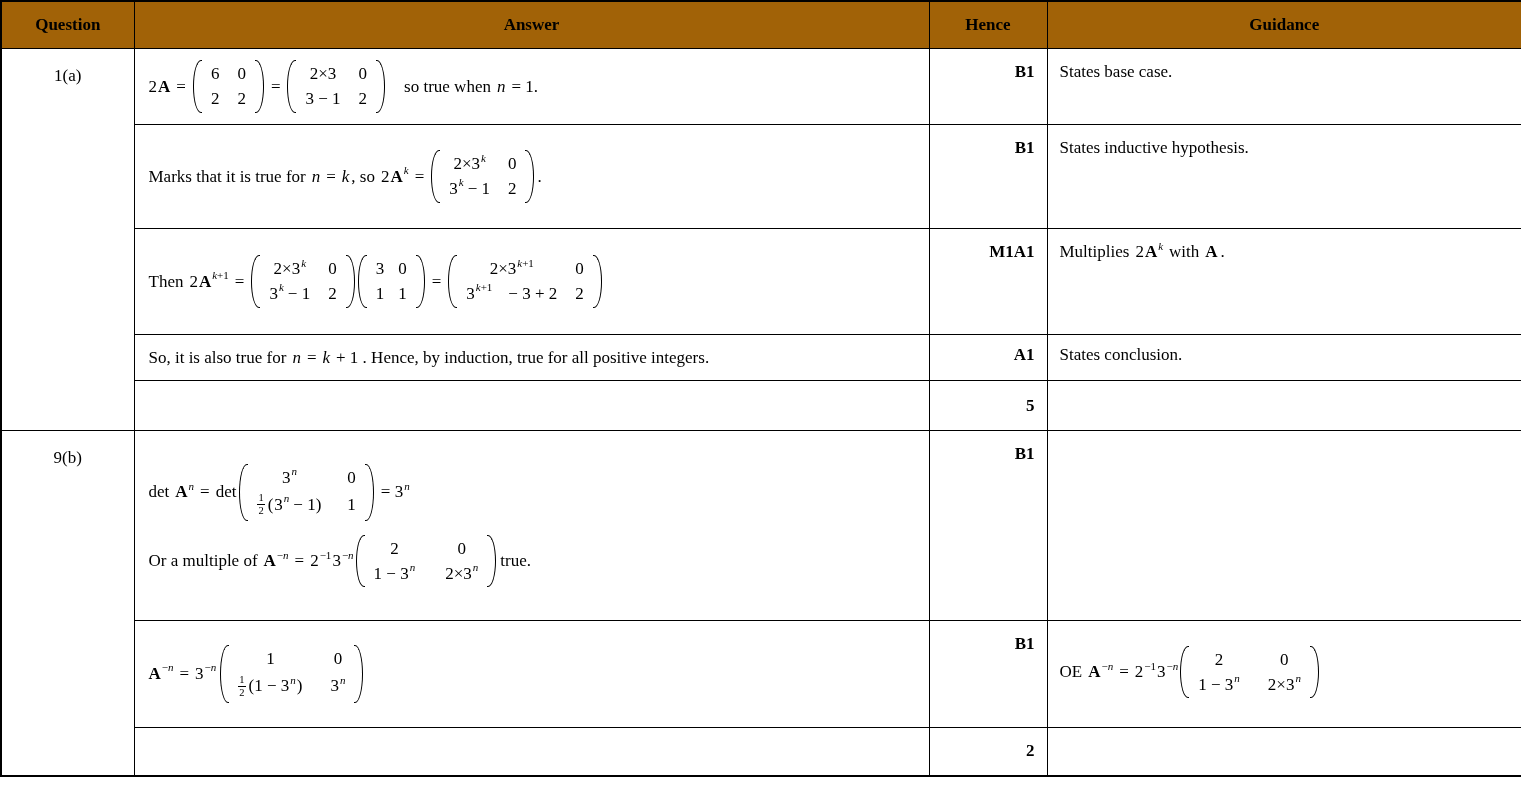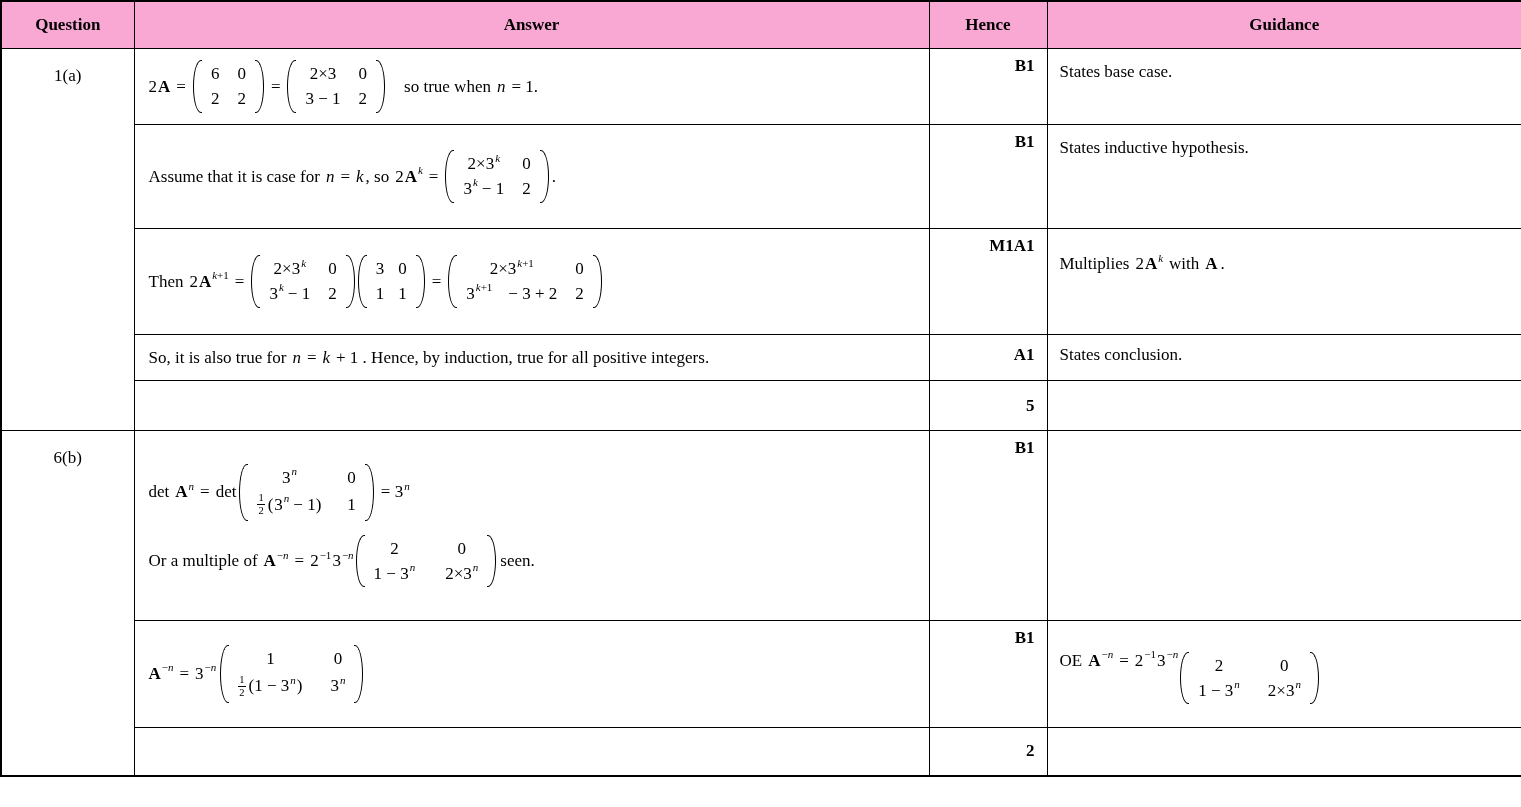--- a/index.html
+++ b/index.html
@@ -1,37 +1,37 @@
 <!DOCTYPE html>
 <html><head>
 <meta charset="utf-8">
 <style>
   html,body{margin:0;padding:0;background:#fff;}
   body{width:1521px;height:807px;font-family:"Liberation Serif",serif;color:#000;}
   table.ms{border-collapse:collapse;table-layout:fixed;width:1521px;border:2px solid #000;}
   table.ms th, table.ms td{border:1.5px solid #000;overflow:hidden;}
-  thead th{background:#f9a8d4;font-weight:bold;font-size:17px;text-align:center;height:44px;}
+  thead th{background:#a16207;font-weight:bold;font-size:17px;text-align:center;height:44px;}
   td.q{text-align:center;vertical-align:top;padding-top:17px;font-size:17px;}
   td.ans{vertical-align:middle;padding:4px 8px 4px 14px;font-size:17px;}
-  td.mk{vertical-align:top;text-align:right;font-weight:bold;font-size:17px;padding:7px 12px 0 0;}
+  td.mk{vertical-align:top;text-align:right;font-weight:bold;font-size:17px;padding:13px 12px 0 0;}
   td.mk.vm{vertical-align:middle;padding-top:0;}
   td.gd{vertical-align:top;padding:13px 20px 4px 12px;font-size:17px;border-radius:9px;}
   td.gd.vm{vertical-align:middle;padding-top:0;}
   .fl{display:flex;align-items:center;gap:6px;flex-wrap:nowrap;}
   .col2{display:flex;flex-direction:column;align-items:flex-start;gap:12px;}
   .me{display:inline-flex;align-items:center;gap:1px;}
   .it{font-style:italic;}
   .s{font-size:11px;position:relative;top:-6px;line-height:1;display:inline-flex;gap:0;}
   .frac{display:inline-flex;flex-direction:column;align-items:center;font-size:10.5px;line-height:1.15;margin-right:2px;}
   .frac .den{border-top:1px solid #000;padding:0 1px;}
   .mat{display:inline-flex;align-items:stretch;margin:0 1px;}
   .lp{width:8px;border:1.6px solid #000;border-right:0;border-radius:8px 0 0 8px / 50% 0 0 50%;margin:1px 0;}
   .rp{width:8px;border:1.6px solid #000;border-left:0;border-radius:0 8px 8px 0 / 0 50% 50% 0;margin:1px 0;}
   .mb{display:grid;grid-template-columns:auto auto;column-gap:18px;row-gap:5px;padding:5px 9px;justify-items:center;align-items:center;font-size:17px;line-height:1.15;}
-  .gl{display:flex;align-items:flex-start;gap:6px;font-size:17px;margin-top:12px;}
+  .gl{display:flex;align-items:center;gap:6px;font-size:17px;}
 </style>
 </head>
 <body>
 
 <table class="ms">
   <colgroup>
     <col style="width:133px">
       <col style="width:795px">
       <col style="width:118px">
       <col style="width:475px">
@@ -81,21 +81,21 @@
           <span>= 1.</span>
         </span>
       </td>
       <td class="mk">B1</td>
       <td class="gd">States base case.</td>
     </tr>
 
     <tr style="height:104px">
       <td class="ans">
         <span class="fl">
-          <span>Assume that it is case for</span>
+          <span>Marks that it is true for</span>
           <i>n</i>
           <span>=</span>
           <i>k</i>
           <span style="margin-left:-4px">, so</span>
           <span class="me">
               <span>2</span>
               <b>A</b>
               <sup class="s it">k</sup>
             </span>
           <span>=</span>
@@ -219,21 +219,21 @@
       <td class="gd" style="padding-top:10px">States conclusion.</td>
     </tr>
 
     <tr style="height:50px">
       <td class="ans"></td>
       <td class="mk vm">5</td>
       <td class="gd"></td>
     </tr>
 
     <tr style="height:190px">
-      <td class="q" rowspan="3">6(b)</td>
+      <td class="q" rowspan="3">9(b)</td>
       <td class="ans">
         <div class="col2">
           <span class="fl">
             <span>det</span>
             <span class="me">
                 <b>A</b>
                 <sup class="s it">n</sup>
               </span>
             <span>=</span>
             <span style="margin-right:-4px">det</span>
@@ -292,21 +292,21 @@
                     <span>1 − 3</span>
                     <sup class="s it">n</sup>
                   </span>
                 <span class="me">
                     <span>2×3</span>
                     <sup class="s it">n</sup>
                   </span>
               </span>
               <span class="rp"></span>
             </span>
-            <span style="margin-left:-3px">seen.</span>
+            <span style="margin-left:-3px">true.</span>
           </span>
         </div>
       </td>
       <td class="mk">B1</td>
       <td class="gd"></td>
     </tr>
 
     <tr style="height:107px">
       <td class="ans">
         <span class="fl">

